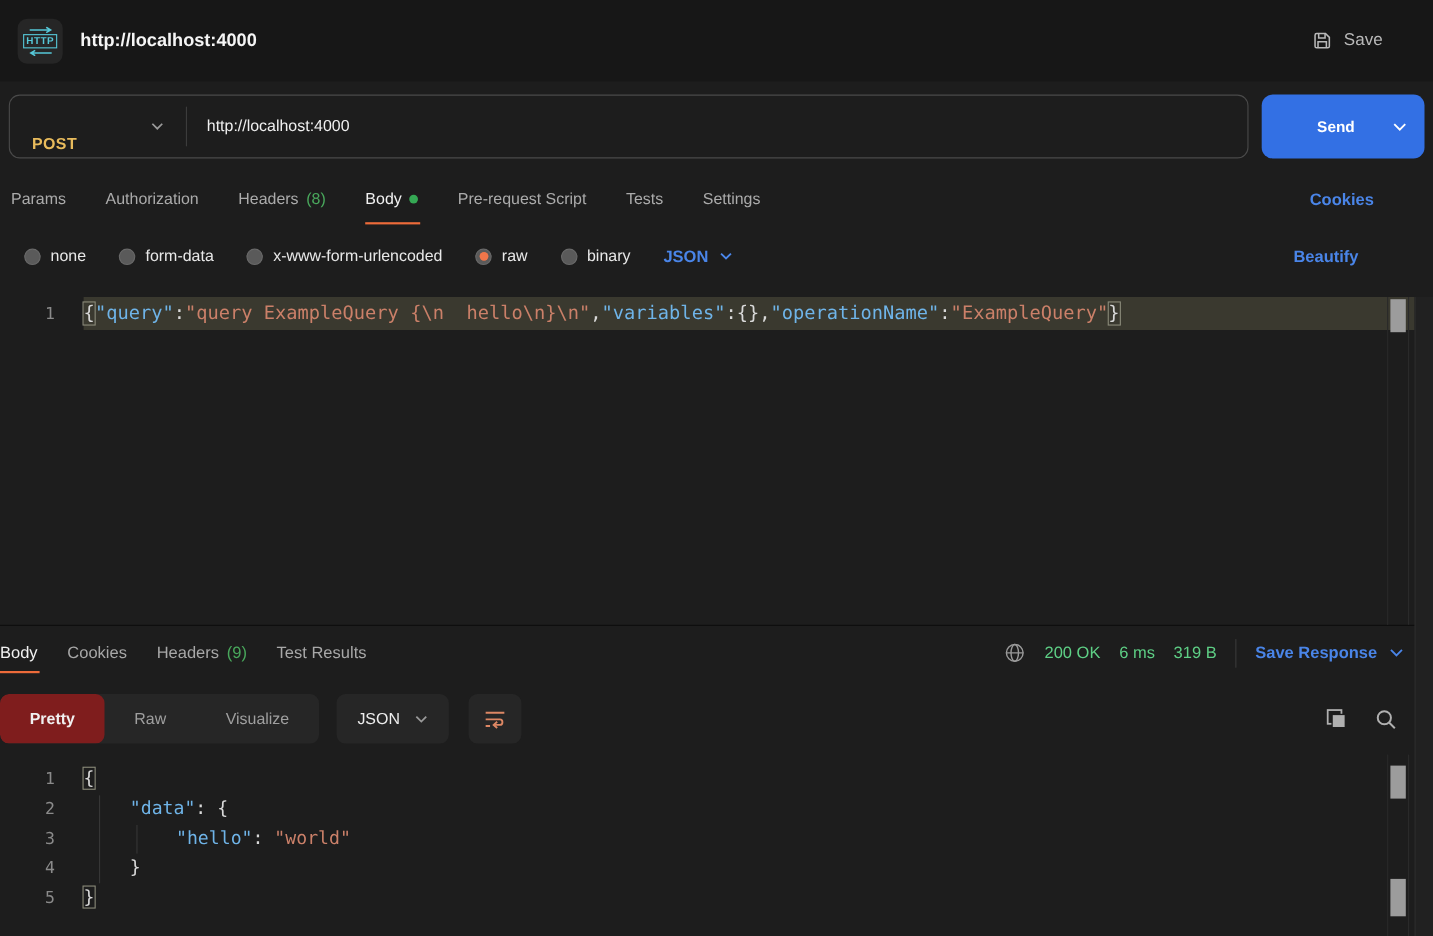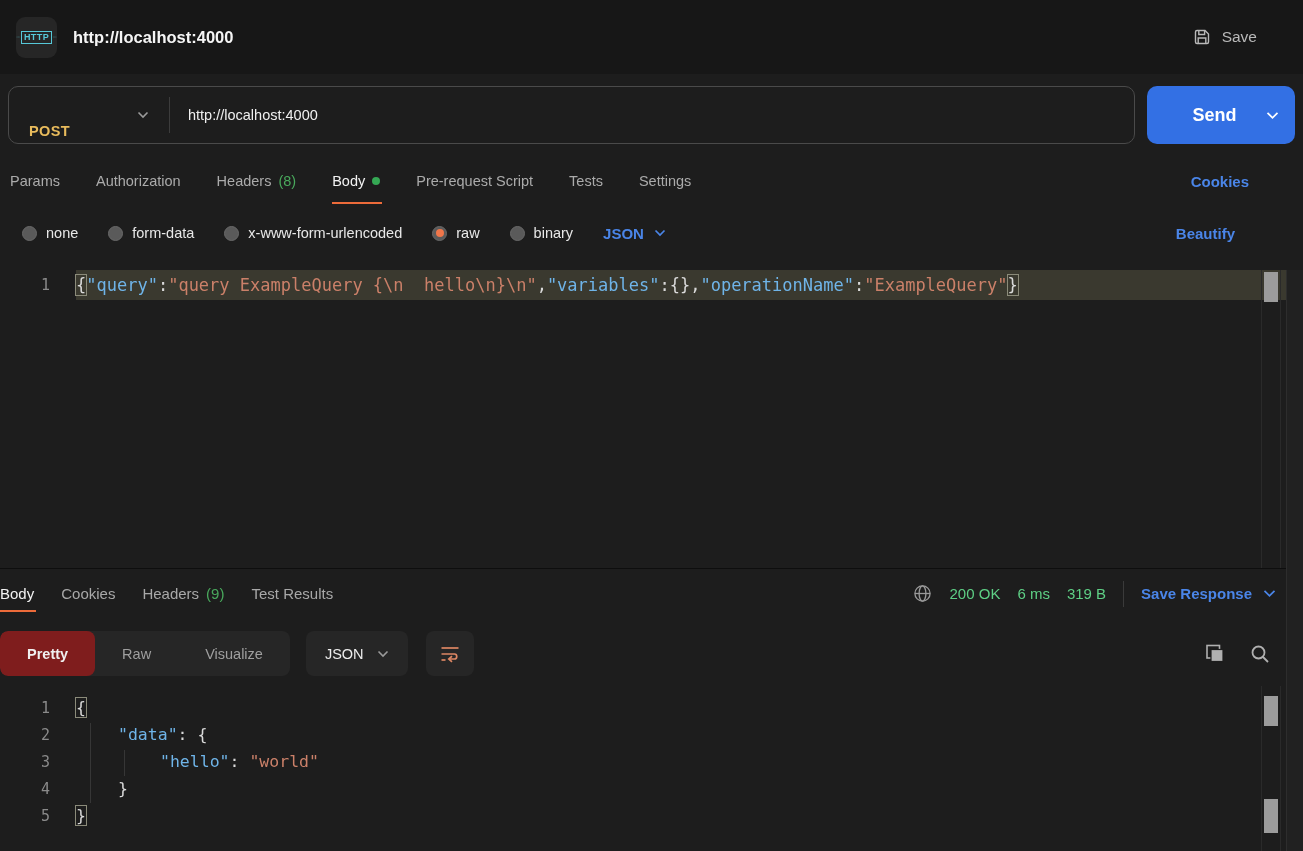--- a/index.html
+++ b/index.html
@@ -8,34 +8,34 @@
     background: var(--bg, #1d1d1d);
     font-family: "Liberation Sans", sans-serif;
     color: var(--text-primary, #ededed);
     position: relative;
     overflow: hidden;
   }
   svg { display:block; }
 
   
   .topbar { height:74px; background:var(--topbar-bg,#171717); display:flex; align-items:center; padding:0 16px; }
-  .http-badge { width:41px; height:41px; border-radius:9px; background:#262626; display:flex; align-items:center; justify-content:center; gap:1px; margin-right:16px;text-align:right; }
+  .http-badge { width:41px; height:41px; border-radius:9px; background:#262626; display:flex; flex-direction:column; align-items:center; justify-content:center; gap:1px; margin-right:16px;text-align:right; }
   .http-text { border:1.5px solid var(--icon-teal,#56c8d8); color:var(--icon-teal,#56c8d8); font-size:9px; font-weight:bold; line-height:11px; padding:0 2px; letter-spacing:.4px; }
   .topbar-title { font-size:16.5px; font-weight:bold; color:#f5f5f5; }
   .save-btn { margin-left:auto; margin-right:30px; display:flex; align-items:center; gap:10px; color:#b9b9b9; font-size:15.5px; cursor:pointer; }
 
   
   .url-row { display:flex; margin:12px 8px 0 8px; gap:12px; height:58px; }
   .url-box { flex:1; border:1px solid #4a4a4a; border-radius:10px; display:flex; align-items:center; background:var(--bg,#1d1d1d); }
   .method-select { display:flex; align-items:center; justify-content:space-between; width:160px; padding:0 20px; cursor:pointer; }
   .method-label { color:var(--method-yellow,#e8bb5c); font-weight:bold; font-size:14.5px; letter-spacing:.4px;margin-top:32px; }
   .vdiv { width:1px; height:36px; background:#3c3c3c; }
   .url-input { flex:1; background:transparent; border:none; outline:none; color:#f0f0f0; font-size:14.5px; padding:0 18px; font-family:"Liberation Sans",sans-serif; }
   .send-btn { width:148px; border:none; background:var(--send-blue,#3370e4); border-radius:10px; color:#fff; display:flex; align-items:center; padding:0 16px; cursor:pointer; }
-  .send-label { flex:1; text-align:center; font-size:18px; font-weight:bold; color:#fff; font-family:"Liberation Sans",sans-serif; }
+  .send-label { flex:1; text-align:center; font-size:14px; font-weight:bold; color:#fff; font-family:"Liberation Sans",sans-serif; }
 
   
   .req-tabs { display:flex; align-items:center; height:46px; margin-top:14px; padding:0 10px; gap:36px; font-size:14.5px; color:#ababab; }
   .tab { position:relative; height:100%; display:flex; align-items:center; gap:7px; cursor:pointer; }
   .tab .count { color:var(--count-green,#49a85c); }
   .tab.active { color:#f2f2f2; }
   .tab .dot { width:8px; height:8px; border-radius:50%; background:#35a854; }
   .tab .tab-underline { position:absolute; left:0; right:-2px; bottom:0; height:2px; background:var(--accent-orange,#ed6b3a); }
   .cookies-link { margin-left:auto; margin-right:44px; color:var(--link-blue,#4a85e8); font-weight:bold; font-size:15px; cursor:pointer; }
 

